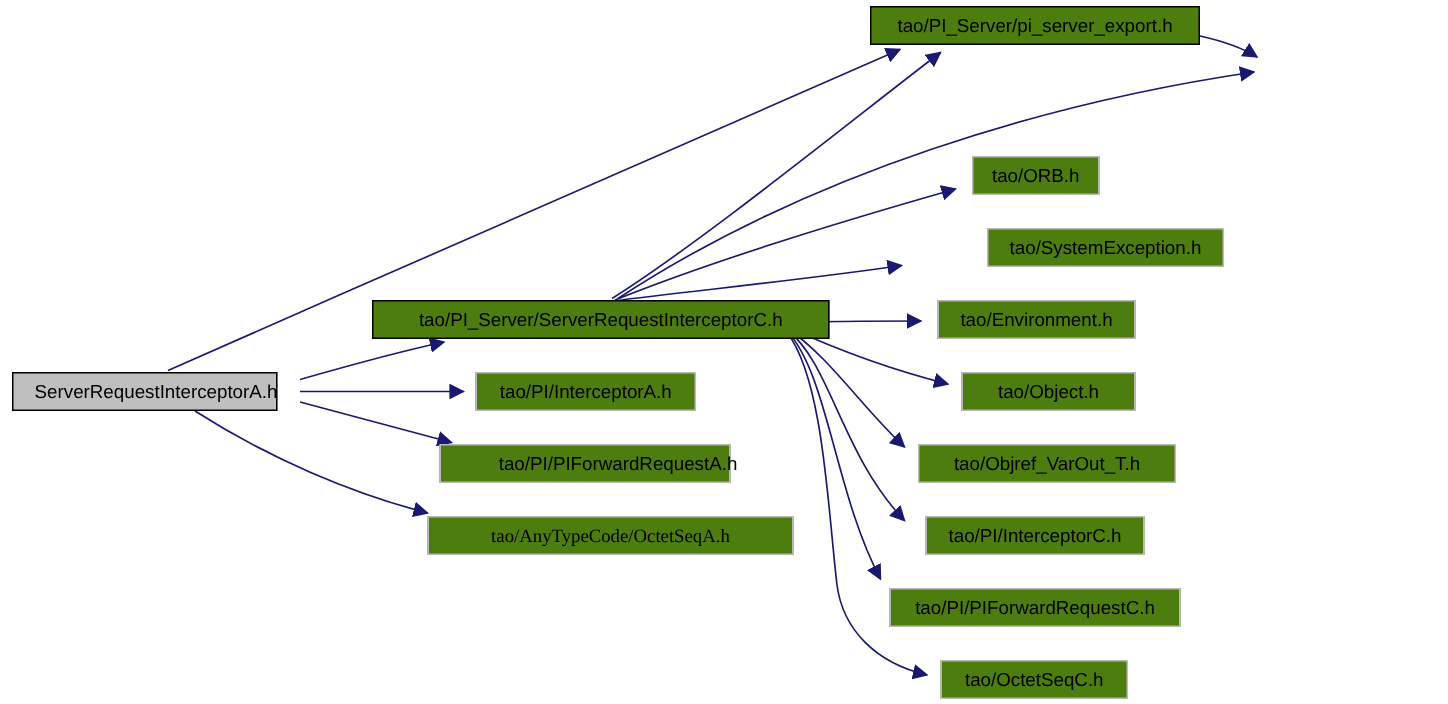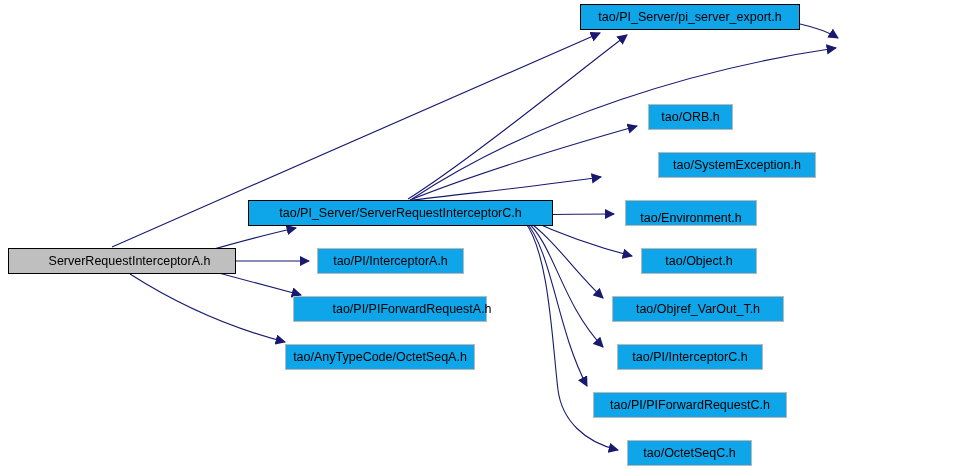--- a/index.html
+++ b/index.html
@@ -18,21 +18,21 @@
   #edges {
     position: absolute;
     left: 0;
     top: 0;
     width: 965px;
     height: 469px;
   }
   .node {
     position: absolute;
     box-sizing: border-box;
-    background: #0ea5e9;
+    background: #4d7c0f;
     border: 1px solid #b9b9b9;
     color: #000000;
     font-size: 12.5px;
     text-align: center;
     display: flex;
     align-items: center;
     justify-content: center;
     white-space: nowrap;
     z-index: 2;
   }
@@ -74,62 +74,62 @@
     <path class="edge" marker-end="url(#arrow)" d="M525,215 C555,214 580,214 614,214"></path>
     <path class="edge" marker-end="url(#arrow)" d="M525,218 C560,234 600,248 632,256"></path>
     <path class="edge" marker-end="url(#arrow)" d="M525,219 C553,238 575,272 603,298"></path>
     <path class="edge" marker-end="url(#arrow)" d="M525,220 C554,243 561,303 603,347"></path>
     <path class="edge" marker-end="url(#arrow)" d="M525,221 C552,250 557,330 587,386"></path>
     <path class="edge" marker-end="url(#arrow)" d="M525,222 C549,254 552,340 558,390 C562,420 584,442 618,450"></path>
 
     <path class="edge" marker-end="url(#arrow)" d="M800,24 C818,28 830,33 838,38"></path>
   </svg>
 
-  <div class="node current" style="left:8px;   top:248px; width:228px; height:26px;padding-left:15px;">
+  <div class="node current" style="left:8px;   top:248px; width:177px; height:26px;padding-left:15px;">
     <span>ServerRequestInterceptorA.h</span>
   </div>
 
   <div class="node linked" style="left:580px; top:4px; width:220px; height:26px;">
     <span>tao/PI_Server/pi_server_export.h</span>
   </div>
 
 
   <div class="node" style="left:648px; top:104px; width:85px; height:26px;">
     <span>tao/ORB.h</span>
   </div>
 
   <div class="node" style="left:610px; top:152px; width:158px; height:26px;margin-left:48px;">
     <span>tao/SystemException.h</span>
   </div>
 
   <div class="node linked" style="left:248px; top:200px; width:305px; height:26px;">
     <span>tao/PI_Server/ServerRequestInterceptorC.h</span>
   </div>
 
-  <div class="node" style="left:625px; top:200px; width:132px; height:26px;align-items:flex-end;">
+  <div class="node" style="left:625px; top:200px; width:132px; height:26px;">
     <span>tao/Environment.h</span>
   </div>
 
   <div class="node" style="left:317px; top:248px; width:147px; height:26px;">
     <span>tao/PI/InterceptorA.h</span>
   </div>
 
   <div class="node" style="left:641px; top:248px; width:116px; height:26px;">
     <span>tao/Object.h</span>
   </div>
 
   <div class="node" style="left:293px; top:296px; width:194px; height:26px;padding-left:44px;">
     <span>tao/PI/PIForwardRequestA.h</span>
   </div>
 
   <div class="node" style="left:612px; top:296px; width:172px; height:26px;">
     <span>tao/Objref_VarOut_T.h</span>
   </div>
 
-  <div class="node" style="left:285px; top:344px; width:190px; height:26px;">
+  <div class="node" style="left:285px; top:344px; width:244px; height:26px;font-family:Liberation Serif, serif;">
     <span>tao/AnyTypeCode/OctetSeqA.h</span>
   </div>
 
   <div class="node" style="left:617px; top:344px; width:146px; height:26px;">
     <span>tao/PI/InterceptorC.h</span>
   </div>
 
   <div class="node" style="left:593px; top:392px; width:194px; height:26px;">
     <span>tao/PI/PIForwardRequestC.h</span>
   </div>

